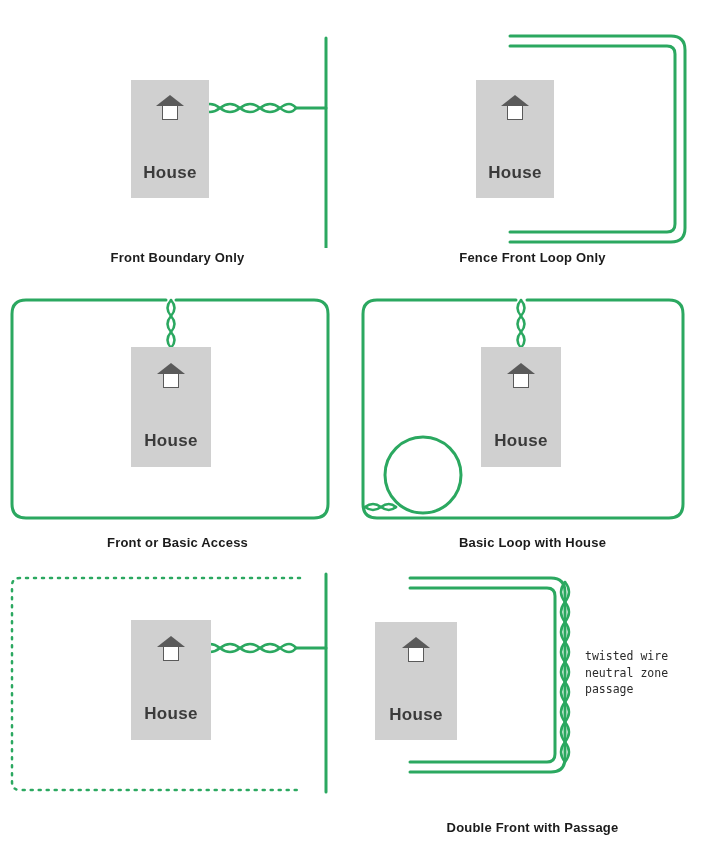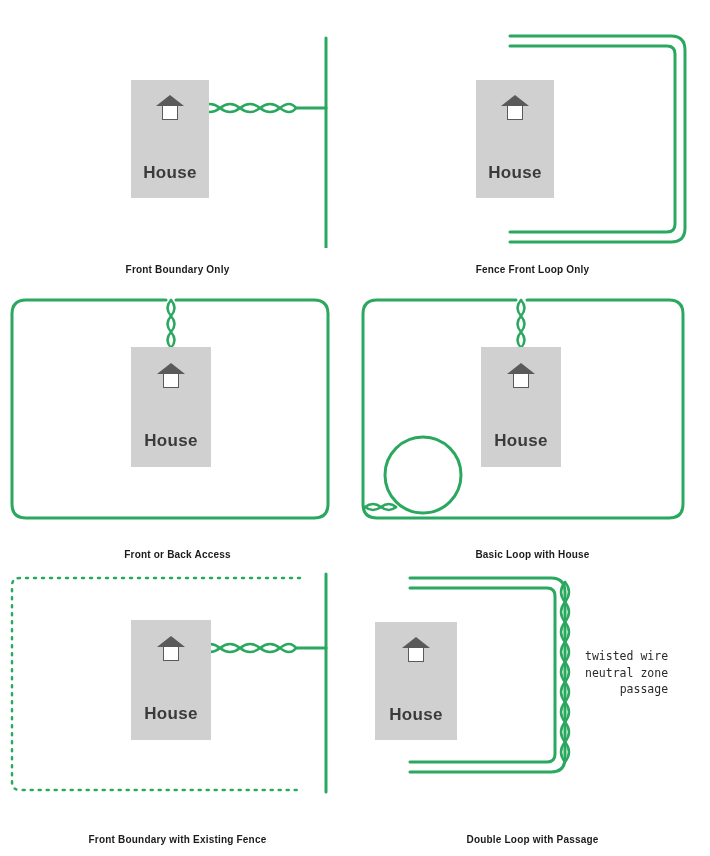--- a/index.html
+++ b/index.html
@@ -32,26 +32,26 @@
     position: relative;
     width: 355px;
     height: 248px;
   }
   .diagram svg {
     position: absolute;
     left: 0;
     top: 0;
   }
   .caption {
-    font-size: 10px;
+    font-size: 13px;
     font-weight: bold;
     color: #1b1b1b;
     letter-spacing: 0.2px;
     text-align: center;
-    margin-top: 16px;
+    margin-top: 2px;
   }
   .house-box {
     position: absolute;
     background: #d0d0d0;
     display: flex;
     flex-direction: column;
     align-items: center;
     justify-content: center;
     gap: 39px;
   }
@@ -87,21 +87,20 @@
     background: #ffffff;
     border: 1.5px solid #5a5a5a;
   }
   .note {
     position: absolute;
     font-family: "DejaVu Sans Mono", monospace;
     font-size: 11.5px;
     color: #2b2b2b;
     line-height: 1.45;
     white-space: pre;
-    text-align: right;
   }
 </style>
 </head>
 <body>
 
 <div class="grid">
 
   <div class="cell">
     <div class="diagram">
       <svg width="355" height="248" viewBox="0 0 355 248">
@@ -159,21 +158,21 @@
         </g>
       </svg>
       <div class="house-box" style="left:131px; top:62px; width:80px; height:120px;">
         <div class="house-glyph">
           <div class="house-roof"></div>
           <div class="house-body"></div>
         </div>
         <div class="house-label">House</div>
       </div>
     </div>
-    <div class="caption">Front or Back Access</div>
+    <div class="caption">Front or Basic Access</div>
   </div>
 
   <div class="cell">
     <div class="diagram">
       <svg width="355" height="248" viewBox="0 0 355 248">
         <g fill="none" stroke="#2ba860" stroke-width="3" stroke-linecap="round">
 
           <path d="M161 15 L22 15 Q8 15 8 29 L8 219 Q8 233 22 233 L314 233 Q328 233 328 219 L328 29 Q328 15 314 15 L172 15"></path>
 
           <circle cx="68" cy="190" r="38"></circle>
@@ -213,21 +212,20 @@
         </g>
       </svg>
       <div class="house-box" style="left:131px; top:50px; width:80px; height:120px;">
         <div class="house-glyph">
           <div class="house-roof"></div>
           <div class="house-body"></div>
         </div>
         <div class="house-label">House</div>
       </div>
     </div>
-    <div class="caption">Front Boundary with Existing Fence</div>
   </div>
 
   <div class="cell">
     <div class="diagram">
       <svg width="355" height="248" viewBox="0 0 355 248">
         <g fill="none" stroke="#2ba860" stroke-width="3" stroke-linecap="round">
 
           <path d="M55 8 L196 8 Q210 8 210 22 L210 188 Q210 202 196 202 L55 202"></path>
 
           <path d="M55 18 L192 18 Q200 18 200 26 L200 184 Q200 192 192 192 L55 192"></path>
@@ -240,16 +238,16 @@
         <div class="house-glyph">
           <div class="house-roof"></div>
           <div class="house-body"></div>
         </div>
         <div class="house-label">House</div>
       </div>
       <div class="note" style="left:230px; top:78px;">twisted wire
 neutral zone
 passage</div>
     </div>
-    <div class="caption">Double Loop with Passage</div>
+    <div class="caption">Double Front with Passage</div>
   </div>
 
 </div>
 
 </body></html>

